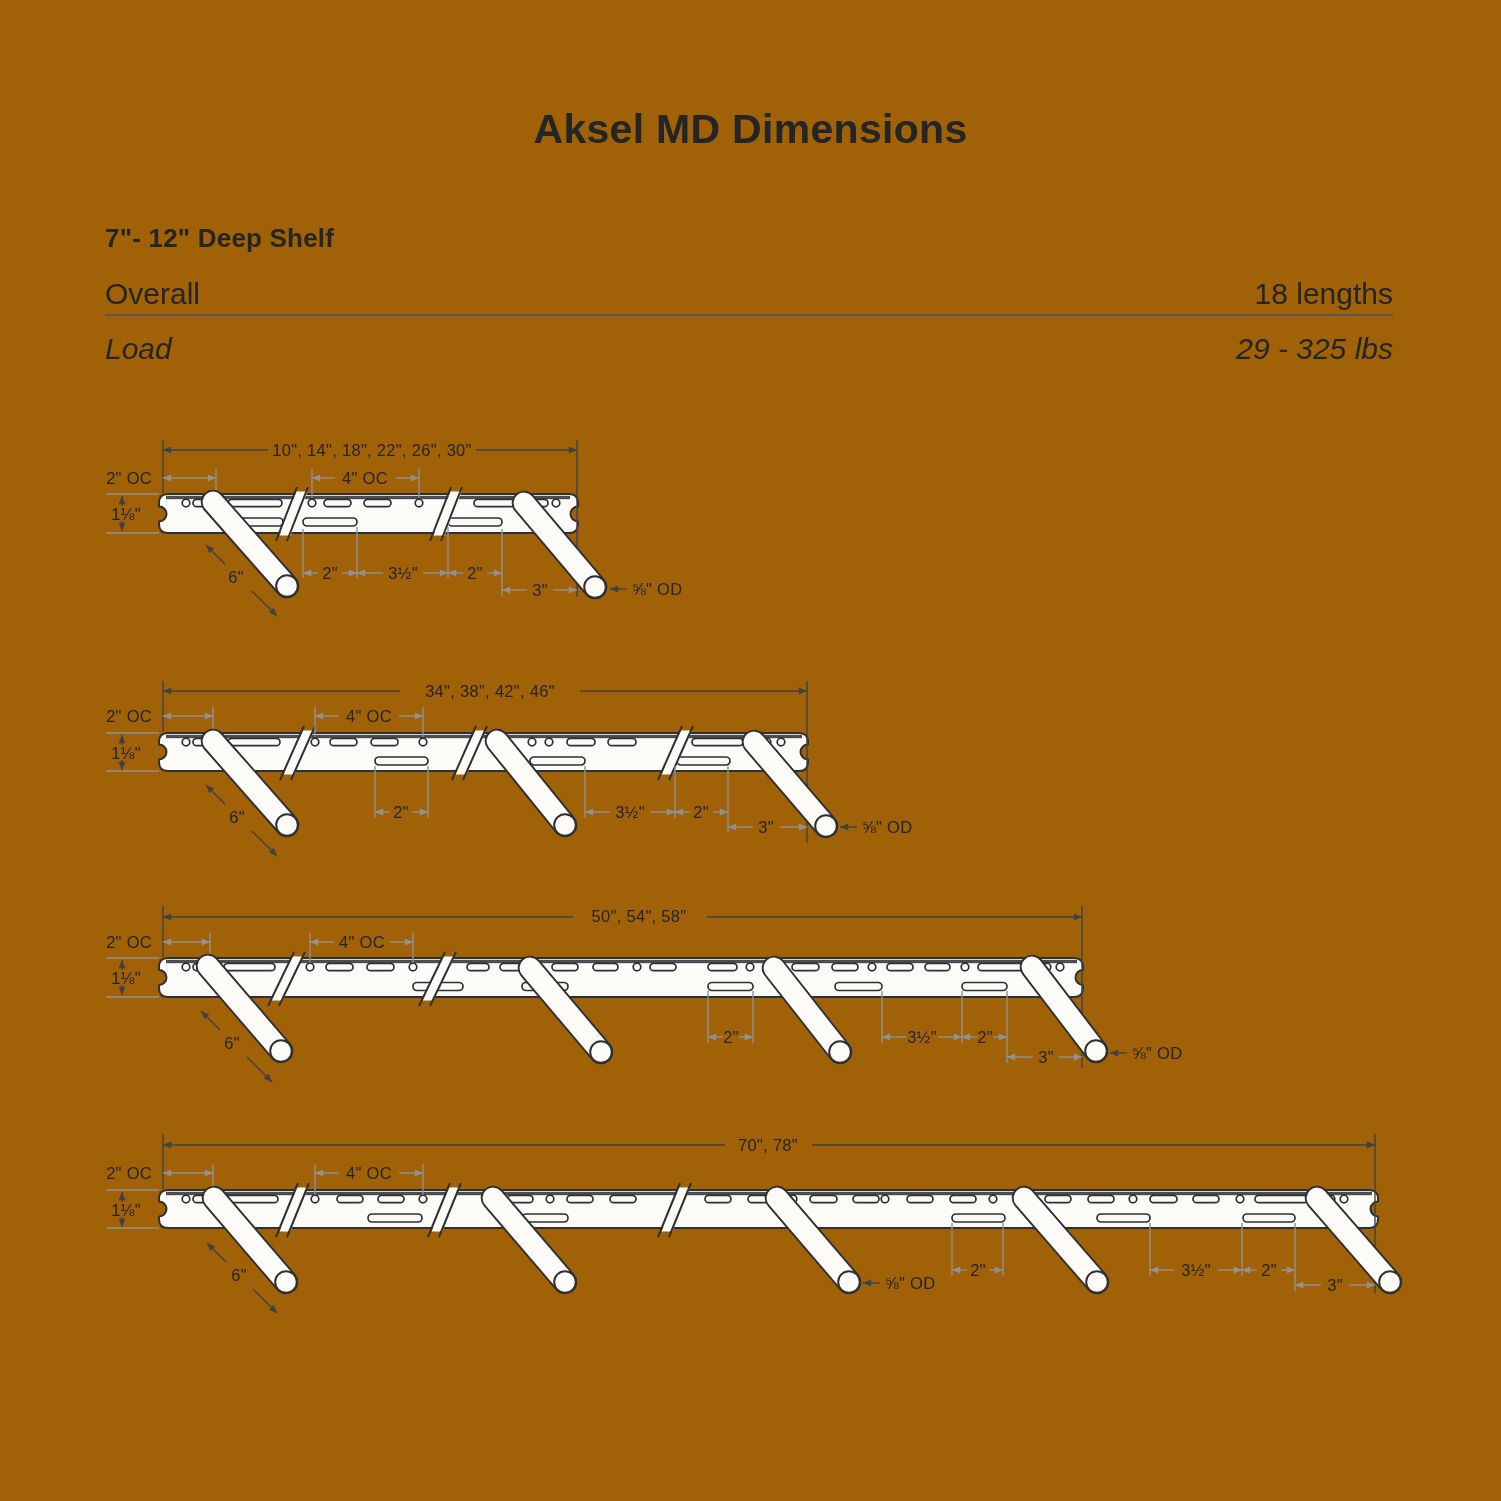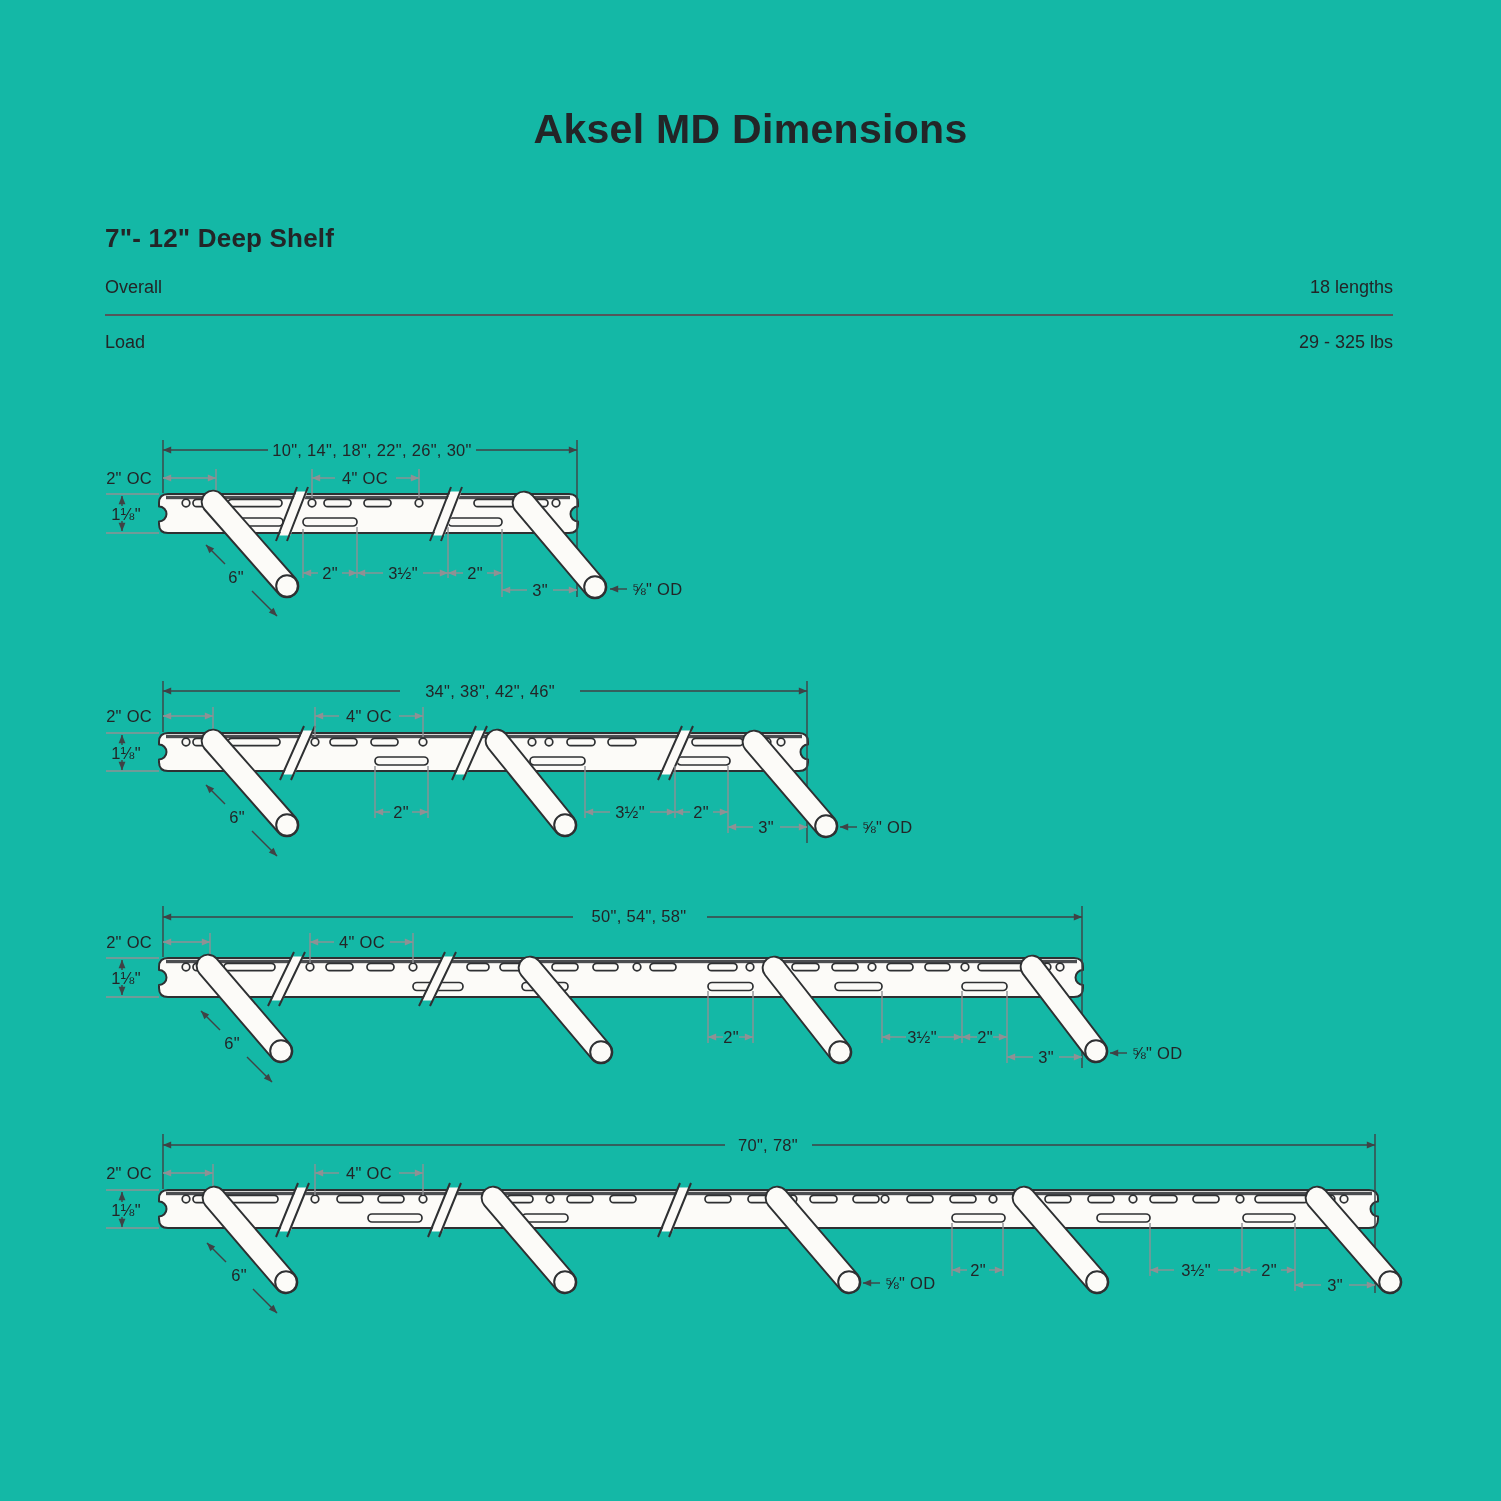--- a/index.html
+++ b/index.html
@@ -1,21 +1,21 @@
 <!DOCTYPE html>
 <html><head>
 <meta charset="utf-8">
 <style>
   html,body{margin:0;padding:0;background:#e9e9e9;}
-  .canvas{position:relative;width:1501px;height:1501px;background:#14b8a6;font-family:"Liberation Sans",sans-serif;color:#232527;overflow:hidden;margin:0 auto;}
+  .canvas{position:relative;width:1501px;height:1501px;background:#a16207;font-family:"Liberation Sans",sans-serif;color:#232527;overflow:hidden;margin:0 auto;}
   .title{position:absolute;top:106px;left:0;width:100%;text-align:center;font-size:41px;font-weight:bold;letter-spacing:.3px;}
   .heading{position:absolute;top:223px;left:105px;font-size:26px;font-weight:bold;letter-spacing:.2px;}
-  .specrow{position:absolute;left:105px;width:1288px;display:flex;justify-content:space-between;font-size:18px;}
+  .specrow{position:absolute;left:105px;width:1288px;display:flex;justify-content:space-between;font-size:30px;}
   .row-overall{top:277px;}
-  .row-load{top:332px;}
+  .row-load{top:332px;font-style:italic;}
   .divider{position:absolute;top:314px;left:105px;width:1288px;height:2px;background:#54565a;}
   svg{position:absolute;overflow:visible;}
   .dl{stroke:#2e3032;stroke-width:2;fill:none;stroke-linejoin:round;}
   .df{fill:#FCFBF8;stroke:#2e3032;stroke-width:2;stroke-linejoin:round;}
   .hole{fill:#FBFAF7;stroke:#2e3032;stroke-width:1.7;}
   .gd{stroke:#8f9194;stroke-width:1.4;fill:none;}
   .dd{stroke:#3f4245;stroke-width:1.4;fill:none;}
   .band{fill:#4b4d50;stroke:none;}
   .patch{fill:#FCFBF8;stroke:none;}
   .pegO{stroke:#2e3032;stroke-width:24.6;stroke-linecap:round;fill:none;}

